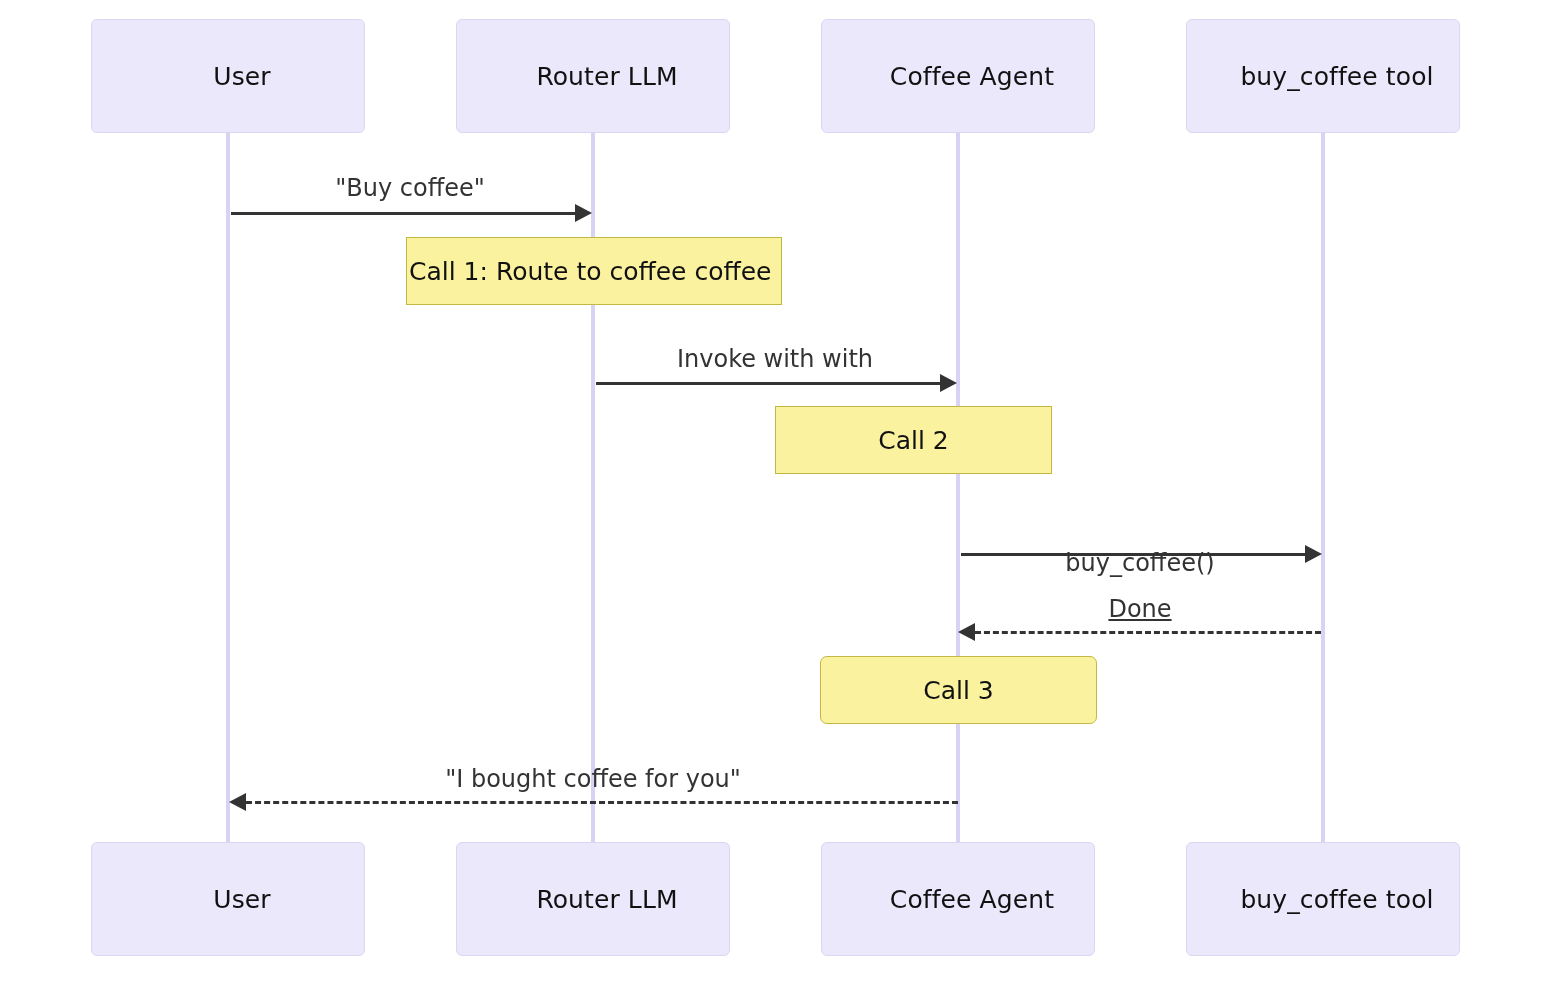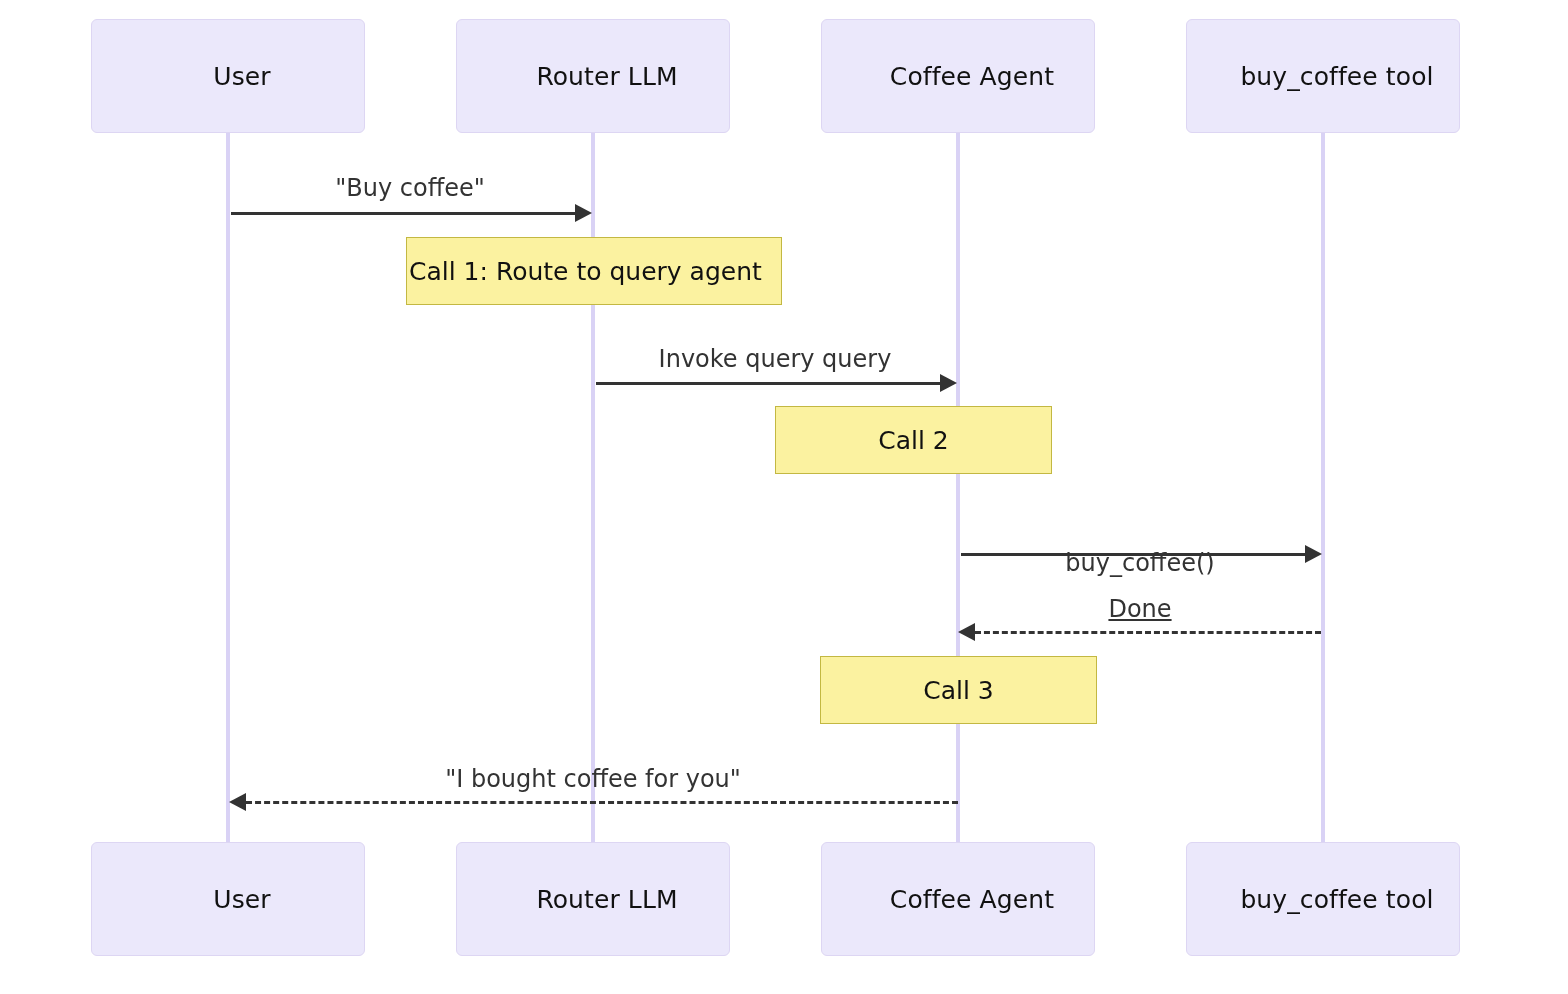--- a/index.html
+++ b/index.html
@@ -124,40 +124,40 @@
   </div>
   <div class="participant" style="left:1186px; top:19px; width:274px;">
     <span class="participant-label">buy_coffee tool</span>
   </div>
 
   <div class="msg-label" style="left:410px; top:174px;">"Buy coffee"</div>
   <div class="msg-line" style="left:231px; top:212px; width:345px;"></div>
   <div class="arrowhead right" style="left:575px; top:204px;"></div>
 
   <div class="note" style="left:406px; top:237px; width:376px;">
-    <span class="note-label left-pad">Call 1: Route to query agent</span>
+    <span class="note-label left-pad">Call 1: Route to coffee coffee</span>
   </div>
 
-  <div class="msg-label" style="left:775px; top:345px;">Invoke query query</div>
+  <div class="msg-label" style="left:775px; top:345px;">Invoke with with</div>
   <div class="msg-line" style="left:596px; top:382px; width:345px;"></div>
   <div class="arrowhead right" style="left:940px; top:374px;"></div>
 
   <div class="note" style="left:775px; top:406px; width:277px;">
     <span class="note-label center">Call 2</span>
   </div>
 
   <div class="msg-label" style="left:1140px; top:516px;margin-top:33px;">buy_coffee()</div>
   <div class="msg-line" style="left:961px; top:553px; width:345px;"></div>
   <div class="arrowhead right" style="left:1305px; top:545px;"></div>
 
   <div class="msg-label" style="left:1140px; top:595px;text-decoration:underline;">Done</div>
   <div class="msg-line dashed" style="left:975px; top:631px; width:346px;"></div>
   <div class="arrowhead left" style="left:958px; top:623px;"></div>
 
-  <div class="note" style="left:820px; top:656px; width:277px;">
+  <div class="note" style="left:820px; top:656px; width:277px;border-radius:7px;">
     <span class="note-label center">Call 3</span>
   </div>
 
   <div class="msg-label" style="left:593px; top:765px;">"I bought coffee for you"</div>
   <div class="msg-line dashed" style="left:246px; top:801px; width:712px;"></div>
   <div class="arrowhead left" style="left:229px; top:793px;"></div>
 
   <div class="participant" style="left:91px;  top:842px; width:274px;">
     <span class="participant-label">User</span>
   </div>

